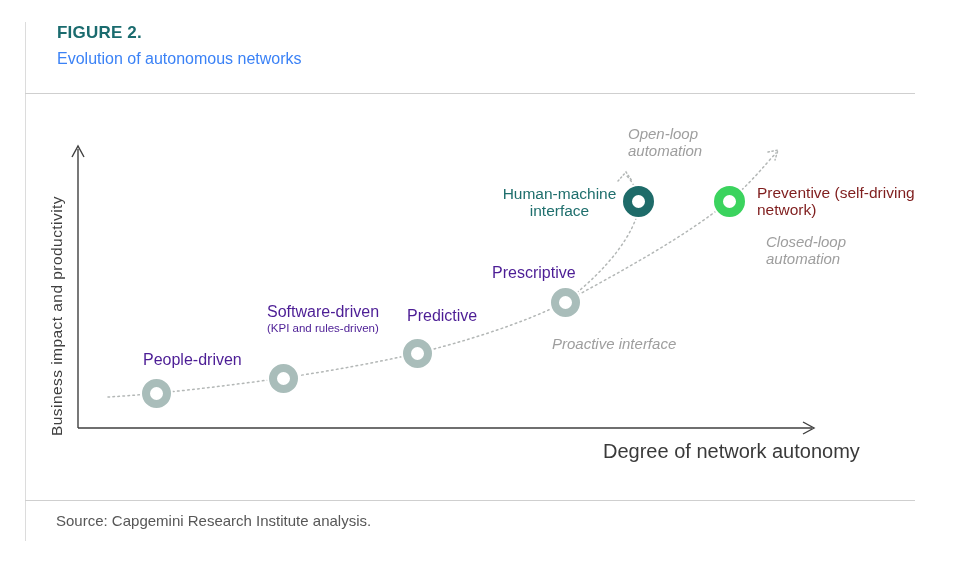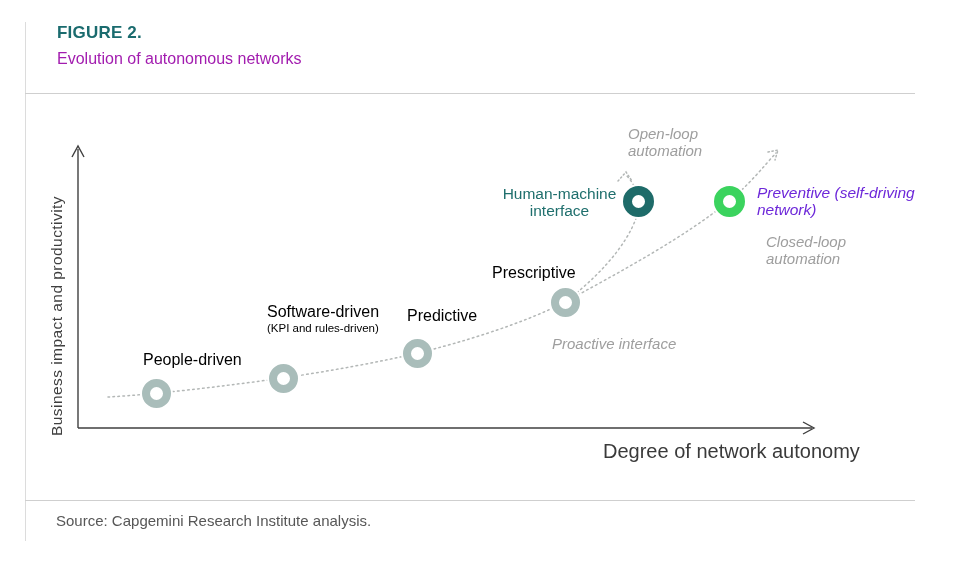--- a/index.html
+++ b/index.html
@@ -8,39 +8,39 @@
     width:960px;height:578px;
     background:#ffffff;
     font-family:"Liberation Sans", sans-serif;
     overflow:hidden;
   }
   .left-rule{position:absolute;left:25px;top:22px;width:1px;height:519px;background:#dcdcdc;}
   .rule{position:absolute;left:25px;width:890px;height:1px;background:#cfcfcf;}
   .rule.top{top:93px;}
   .rule.bottom{top:500px;}
   .fig-label{position:absolute;left:57px;top:23px;font-size:17px;font-weight:700;color:#1a6b6e;letter-spacing:.2px;}
-  .fig-title{position:absolute;left:57px;top:50px;font-size:16px;color:#a21caf;}
+  .fig-title{position:absolute;left:57px;top:50px;font-size:16px;color:#3b82f6;}
   .source{position:absolute;left:56px;top:512px;font-size:15px;color:#575757;}
   .axes-svg{position:absolute;left:0;top:0;width:960px;height:578px;pointer-events:none;}
 
   .y-label{
     position:absolute;left:57px;top:316px;
     transform:translate(-50%,-50%) rotate(-90deg);
     font-size:15.5px;color:#3f3f3f;letter-spacing:.45px;white-space:nowrap;
   }
   .x-label{position:absolute;left:603px;top:440px;font-size:20px;color:#3a3a3a;white-space:nowrap;}
 
   .donut{
     position:absolute;border-radius:50%;box-sizing:border-box;
     background:#ffffff;box-shadow:0 0 0 2px #ffffff;
   }
   .donut.gray{width:29px;height:29px;border:8px solid #a9bdba;}
   .donut.big{width:31px;height:31px;border:9px solid #1e6b69;}
 
-  .stage-label{position:absolute;font-size:16px;color:#000000;line-height:18px;white-space:nowrap;}
+  .stage-label{position:absolute;font-size:16px;color:#4c1d95;line-height:18px;white-space:nowrap;}
   .stage-label .sub{display:block;font-size:11.5px;line-height:13px;margin-top:1px;}
   .stage-label.teal{font-size:15.5px;line-height:16.5px;white-space:normal;width:127px;font-weight:500;text-align:center;}
   .stage-label.green{font-size:15.5px;line-height:17px;white-space:normal;width:172px;font-weight:500;}
 
   .anno{position:absolute;font-size:15px;font-style:italic;color:#9e9e9e;line-height:16.5px;white-space:nowrap;}
   .anno.wrap{white-space:normal;}
 </style>
 </head>
 <body>
 
@@ -84,19 +84,19 @@
   <div class="donut big" style="left: 713.5px; top: 185.5px; border-color: rgb(59, 211, 94);"></div>
 
   <div class="stage-label" style="left:143px;top:351px;">People-driven</div>
   <div class="stage-label" style="left:267px;top:303px;">
     <span>Software-driven</span>
     <span class="sub">(KPI and rules-driven)</span>
   </div>
   <div class="stage-label" style="left:407px;top:307px;">Predictive</div>
   <div class="stage-label" style="left:492px;top:264px;">Prescriptive</div>
   <div class="stage-label teal" style="left: 496px; top: 186px; color: rgb(31, 111, 109);">Human-machine interface</div>
-  <div class="stage-label green" style="left: 757px; top: 184px; color: #6d28d9; font-style: italic;">Preventive (self-driving network)</div>
+  <div class="stage-label green" style="left: 757px; top: 184px; color: #7f1d1d;">Preventive (self-driving network)</div>
 
   <div class="anno" style="left:552px;top:336px;">Proactive interface</div>
   <div class="anno wrap" style="left:628px;top:126px;width:92px;">Open-loop automation</div>
   <div class="anno wrap" style="left:766px;top:234px;width:96px;">Closed-loop automation</div>
 
 </div>
 
 </body></html>

